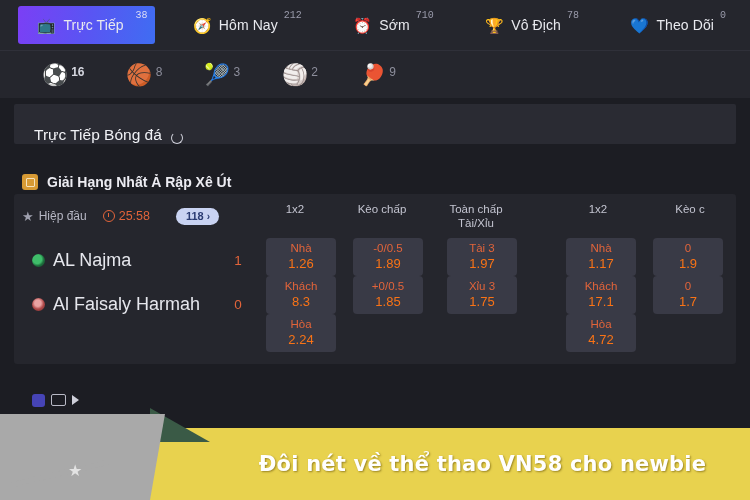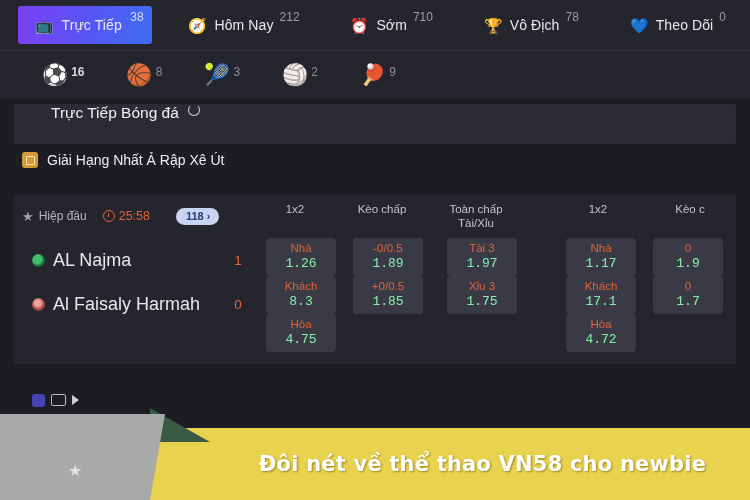--- a/index.html
+++ b/index.html
@@ -34,25 +34,26 @@
   }
   .nav-tab.active {
     background: linear-gradient(100deg, #7b3ff5 0%, #5a54f3 50%, #3f6df2 100%);
     width: 152px;
     justify-content: center;
     padding-right: 24px;
   }
   .nav-tab .t-icon { font-size: 15px; margin-right: 7px; line-height: 1; }
   .nav-tab .t-label { font-size: 14px; letter-spacing: .1px; }
   .nav-tab .t-count {
-    font-size: 12px;
+    font-size: 10px;
     color: #9a9bab;
     margin-left: 6px;
     align-self: flex-start;
     margin-top: 4px;
+    font-family: Liberation Mono, monospace;
   }
   .nav-tab.active .t-count { color: #dcdcf5; position: absolute; right: 8px; top: 4px; margin: 0; }
   .nav-gap { width: 18px; }
 
   
   .sports {
     height: 48px;
     background: #25262d;
     border-top: 1px solid #2f3039;
     display: flex;
@@ -68,40 +69,41 @@
   .sport .s-icon { font-size: 21px; line-height: 1; filter: grayscale(.15); }
   .sport .s-count { font-size: 12px; margin-left: 3px; margin-top: 1px; color: #d6d7e0; font-weight: 600; }
   .sport.muted .s-count { color: #8d8e9c; font-weight: 400; }
 
   
   .strip-sep { height: 6px; background: #1c1d23; }
   .sect-title {
     height: 40px;
     background: #2a2b33;
     display: flex;
-    align-items: flex-start;
-    padding-left: 37px;
+    align-items: flex-end;
+    padding-left: 20px;
     margin: 0 14px;
     border-radius: 2px;
   }
   .sect-title .st-text { color: #f0f1f5; font-size: 15.5px; }
   .sect-title .st-spin {
     margin-left: 9px; width: 12px; height: 12px;
     border: 1.8px solid #cfd0da;
     border-top-color: transparent;
     border-radius: 50%;
     display: inline-block;
   }
 
   
   .league {
-    display: flex; align-items: flex-start;
+    display: flex; align-items: flex-end;
     height: 38px;
     padding-left: 22px;
     margin-top: 8px;
+    font-weight: bold;
   }
   .league-icon {
     width: 16px; height: 16px; border-radius: 3px;
     background: #d79a34;
     display: flex; align-items: center; justify-content: center;
     margin-right: 9px;
     flex: none;
   }
   .league-icon i {
     display: block; width: 9px; height: 9px;
@@ -167,21 +169,21 @@
   .cell {
     background: #393a46;
     border-radius: 4px;
     width: 70px;
     height: 38px;
     display: flex; flex-direction: column;
     align-items: center; justify-content: center;
     margin: 0 auto;
   }
   .cell .c-top { color: #e2643a; font-size: 11.5px; line-height: 1.25; }
-  .cell .c-bot { color: #86efac; font-size: 13px; line-height: 1.3; font-family: Liberation Mono, monospace; }
+  .cell .c-bot { color: #f97316; font-size: 13px; line-height: 1.3; }
   .cell.blank { background: transparent; }
 
   
   .next-row {
     position: absolute; left: 14px; right: 14px; top: 388px;
     height: 24px; display: flex; align-items: center; padding-left: 18px; gap: 6px;
   }
   .nr-sq { width: 13px; height: 13px; border-radius: 3px; background: #4e4bd0; opacity:.85;}
   .nr-sq2 { width: 15px; height: 12px; border: 1.5px solid #b9bac6; border-radius: 2px; }
   .nr-tri { width:0;height:0;border-left:7px solid #cfd0da;border-top:5px solid transparent;border-bottom:5px solid transparent;}
@@ -381,21 +383,21 @@
             <div class="cell">
               <span class="c-top">Nhà</span>
               <span class="c-bot">1.26</span>
             </div>
             <div class="cell">
               <span class="c-top">Khách</span>
               <span class="c-bot">8.3</span>
             </div>
             <div class="cell">
               <span class="c-top">Hòa</span>
-              <span class="c-bot">4.75</span>
+              <span class="c-bot">2.24</span>
             </div>
           </div>
 
           <div class="odds-col oc2">
             <div class="cell">
               <span class="c-top">-0/0.5</span>
               <span class="c-bot">1.89</span>
             </div>
             <div class="cell">
               <span class="c-top">+0/0.5</span>

